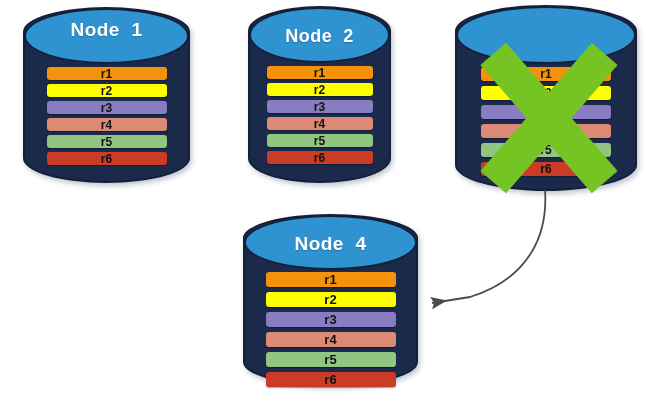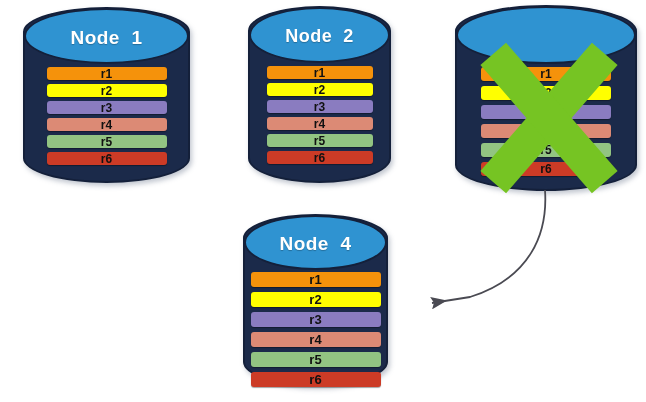--- a/index.html
+++ b/index.html
@@ -114,21 +114,21 @@
   }
 </style>
 </head>
 <body style="background: rgb(255, 255, 255);">
 
 <div id="canvas">
 
   <div class="node" id="node-1" style="left:23px; top:7px; width:167px; height:176px;">
     <div class="body" style="background: rgb(27, 42, 74); border-color: rgb(20, 32, 58);"></div>
     <div class="lid" style="height: 56px; background: rgb(47, 147, 209); border-color: rgb(20, 32, 58);"></div>
-    <div class="node-label" style="top: 20px; font-size: 19px; color: rgb(255, 255, 255);">Node  1</div>
+    <div class="node-label" style="top: 12px; font-size: 19px; color: rgb(255, 255, 255);">Node  1</div>
     <div class="bars" style="top: 60px; gap: 4px;">
         <div class="bar" style="width: 120px; height: 13px; background: rgb(245, 146, 11); font-size: 12px;">
           <span>r1</span>
         </div>
         <div class="bar" style="width: 120px; height: 13px; background: rgb(255, 255, 0); font-size: 12px;">
           <span>r2</span>
         </div>
         <div class="bar" style="width: 120px; height: 13px; background: rgb(138, 124, 192); font-size: 12px;">
           <span>r3</span>
         </div>
@@ -193,21 +193,21 @@
           <span>r6</span>
         </div>
       </div>
   </div>
 
   <div class="x-mark" id="failure-x" style="left:491px; top:52px; width:116px; height:131px;">
     <div class="stroke" style="width: 34px; height: 170px; margin-left: -17px; margin-top: -85px; transform: rotate(41deg); background: rgb(118, 196, 35);"></div>
     <div class="stroke" style="width: 34px; height: 170px; margin-left: -17px; margin-top: -85px; transform: rotate(-41deg); background: rgb(118, 196, 35);"></div>
   </div>
 
-  <div class="node" id="node-4" style="left:243px; top:214px; width:145px; height:172px;">
+  <div class="node" id="node-4" style="left:243px; top:214px; width:175px; height:172px;">
     <div class="body" style="background: rgb(27, 42, 74); border-color: rgb(20, 32, 58);"></div>
     <div class="lid" style="height: 55px; background: rgb(47, 147, 209); border-color: rgb(20, 32, 58);"></div>
     <div class="node-label" style="top: 19px; font-size: 19px; color: rgb(255, 255, 255);">Node  4</div>
     <div class="bars" style="top: 58px; gap: 5px;">
         <div class="bar" style="width: 130px; height: 15px; background: rgb(245, 146, 11); font-size: 13px;">
           <span>r1</span>
         </div>
         <div class="bar" style="width: 130px; height: 15px; background: rgb(255, 255, 0); font-size: 13px;">
           <span>r2</span>
         </div>

